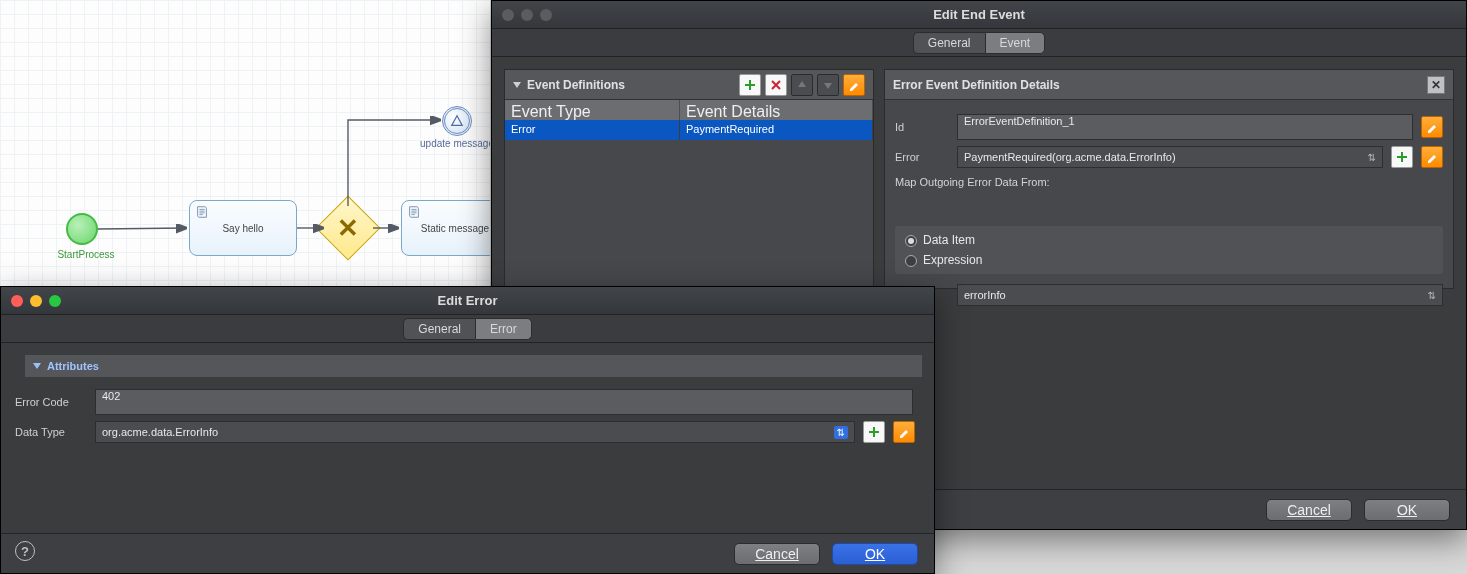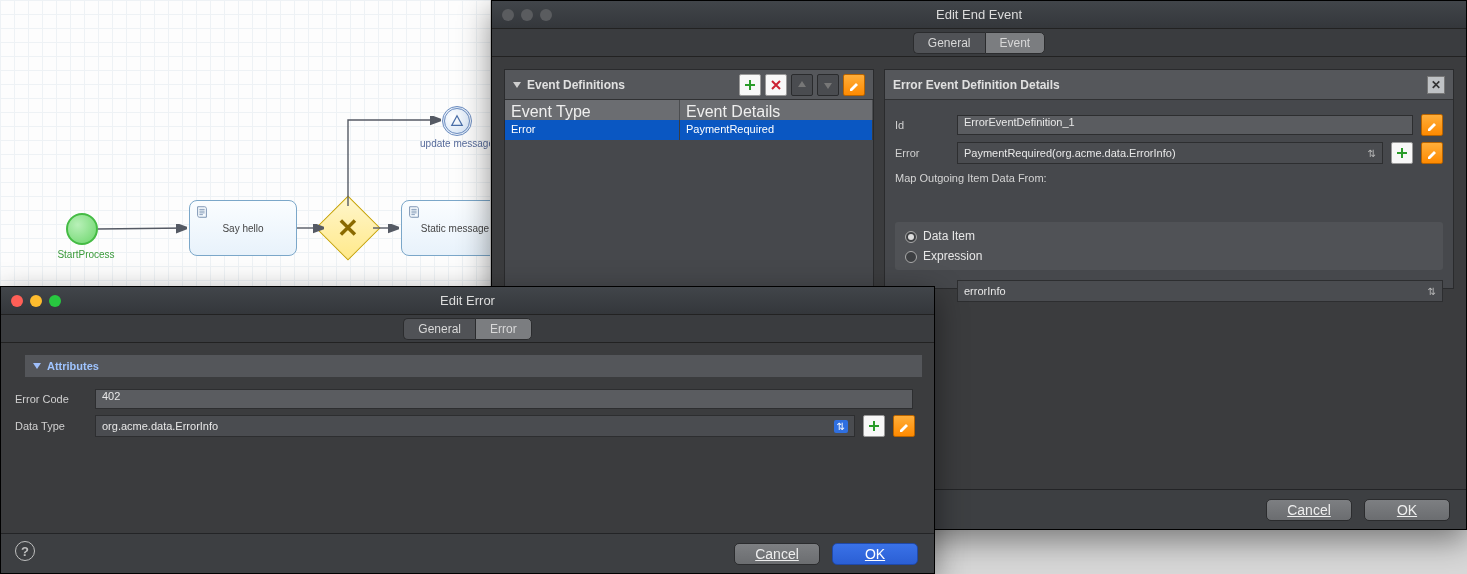--- a/index.html
+++ b/index.html
@@ -69,21 +69,21 @@
 }
 .titlebar {
   height: 28px; background: linear-gradient(#41454a,#34373b);
   display: flex; align-items: center; position: relative;
   border-bottom: 1px solid #222;
 }
 .traffic { display:flex; gap:7px; padding-left: 10px; }
 .tl { width: 12px; height:12px; border-radius:50%; }
 .tl.red { background:#ff5f57; } .tl.yel { background:#febc2e; } .tl.grn { background:#28c840; }
 .tl.dim { background:#5a5c5f; }
-.title { position:absolute; left:0; right:0; text-align:center; font-size: 13px; font-weight:400; color:#dcdcdc; }
+.title { position:absolute; left:0; right:0; text-align:center; font-size: 13px; font-weight:700; color:#dcdcdc; }
 
 .tabrow { height: 28px; display:flex; align-items:center; justify-content:center; gap:0; background:#3a3c3f; border-bottom:1px solid #222; }
 .segtab { font-size:12px; color:#d8d8d8; padding:3px 14px; background:#505256; border:1px solid #2b2c2e; cursor:pointer; }
 .segtab.first { border-radius: 5px 0 0 5px; border-right:none; }
 .segtab.last { border-radius: 0 5px 5px 0; }
 .segtab.active { background:#7b7d80; }
 
 .body { position:absolute; top:56px; left:0; right:0; bottom:0; padding:12px; color:#e7e7e7; font-size:12px; }
 .pane { background:#46484c; border:1px solid #2a2b2d; }
 .pane-hd { height:30px; background:#55575b; display:flex; align-items:center; padding:0 8px; font-weight:600; font-size:12px; color:#e0e0e0; border-bottom:1px solid #303133; }
@@ -97,21 +97,21 @@
 .tblhdr { display:flex; height:20px; background:#6b6d71; color:#eee; font-size:16px; }
 .tblhdr > div { padding:3px 6px; border-right:1px solid #4b4d50; }
 .tblrow { display:flex; height:20px; font-size:11px; }
 .tblrow > div { padding:3px 6px; border-right:1px solid #3b3d40; }
 .tblrow.sel { background:#0a57c2; color:#fff; }
 .c1 { width: 175px; } .c2 { flex:1; }
 
 .fldrow { display:flex; align-items:center; gap:8px; margin:6px 0; }
 .fldlbl { width:54px; text-align:left; color:#d0d0d0; font-size:11px; }
 .txtinput {
-  flex:1; height:20px; background:#5a5c60; border:1px solid #2d2e30; color:#e8e8e8; padding:0 6px; font-size:11px;
+  flex:1; height:26px; background:#5a5c60; border:1px solid #2d2e30; color:#e8e8e8; padding:0 6px; font-size:11px;
 }
 .select {
   flex:1; height:22px; background:#4a4c50; border:1px solid #2d2e30; color:#e8e8e8; padding:0 6px; font-size:11px; display:flex; align-items:center; justify-content:space-between;
 }
 .select .chev { font-size:10px; color:#bbb; }
 
 .radio { width:12px;height:12px;border-radius:50%;border:1px solid #aaa;display:inline-block;vertical-align:middle;margin-right:6px;position:relative;background:#3d3f42; }
 .radio.checked::after { content:""; position:absolute; inset:2px; border-radius:50%; background:#dcdcdc; }
 
 .btn {
@@ -272,21 +272,21 @@
                 <svg width="12" height="12">
                   <path d="M6 1v10M1 6h10" stroke="#2a9c2a" stroke-width="2"></path>
                 </svg>
               </div>
           <div class="toolbtn" style="background:linear-gradient(#ffae3a,#ff8a00);border-color:#b86400;">
                 <svg width="12" height="12">
                   <path d="M2 10l6-6 2 2-6 6H2z" fill="#fff"></path>
                 </svg>
               </div>
         </div>
-        <div style="margin:8px 0 4px 0; font-size:11px; color:#d4d4d4;" data-bind="win_event.details.map_header">Map Outgoing Item Data From:</div>
+        <div style="margin:8px 0 4px 0; font-size:11px; color:#d4d4d4;" data-bind="win_event.details.map_header">Map Outgoing Error Data From:</div>
         <div class="pane" style="border:none; background:#505256; padding:4px 8px; border-radius:3px;margin-top:38px;">
           <div style="padding:3px 2px;"><span class="radio checked"></span><span data-bind="win_event.details.radio_data_item">Data Item</span></div>
           <div style="padding:3px 2px;"><span class="radio"></span><span data-bind="win_event.details.radio_expression">Expression</span></div>
         </div>
         <div class="fldrow" style="margin-top:10px;">
           <div class="fldlbl" style="width:54px;" data-bind="win_event.details.source_label">Source</div>
           <div class="select">
             <span data-bind="win_event.details.source_value">errorInfo</span>
             <span class="chev">⇅</span>
           </div>

